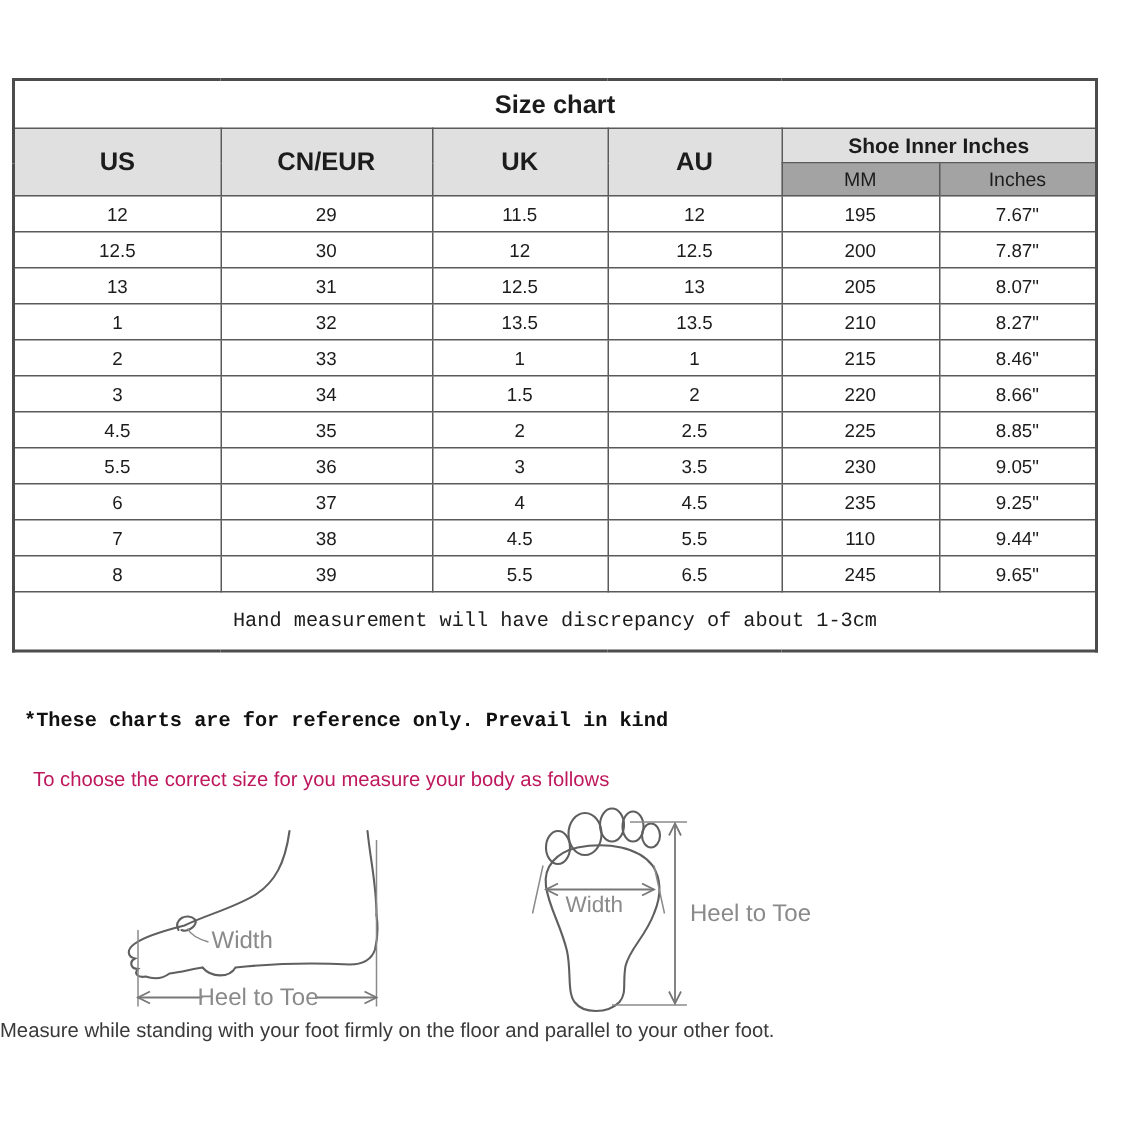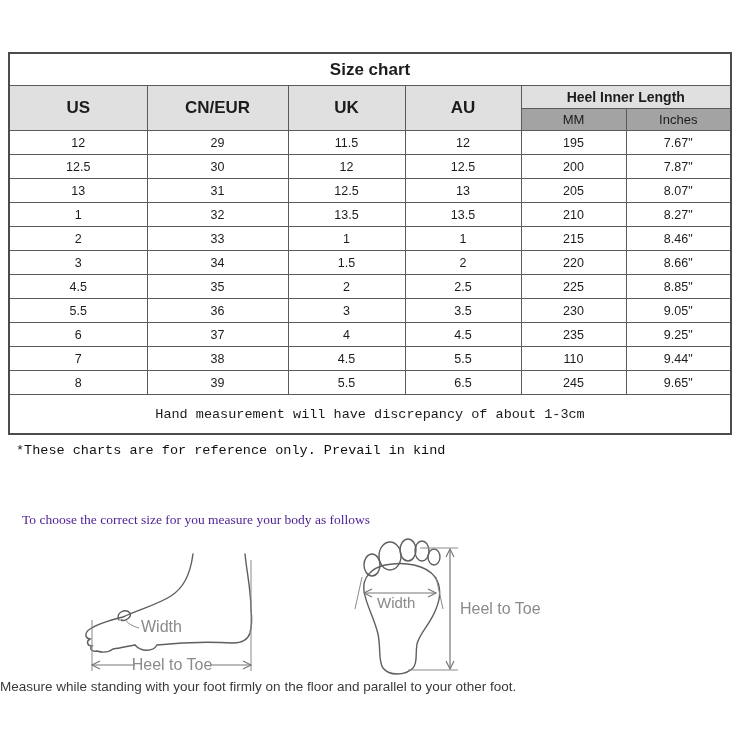--- a/index.html
+++ b/index.html
@@ -9,24 +9,24 @@
         border-collapse:collapse;table-layout:fixed;border:2px solid #4c4c4c;}
   table.size-chart th,table.size-chart td{border:1px solid #5a5a5a;text-align:center;
         vertical-align:middle;padding:0;color:#1c1c1c;}
   tr.title-row th{height:31px;font-size:17px;font-weight:bold;background:#fff;}
   th.col-head{background:#e0e0e0;font-size:17px;font-weight:bold;height:22px;}
   th.group-head{background:#e0e0e0;font-size:14px;font-weight:bold;height:22px;}
   th.sub-head{background:#a3a3a3;font-size:13px;font-weight:normal;height:21px;}
   tbody.data td{height:23px;font-size:12.5px;background:#fff;}
   tfoot td{height:38px;background:#fff;font-family:"Liberation Mono",monospace;
         font-weight:normal;font-size:13.5px;color:#111;}
-  .note{position:absolute;left:16px;top:443px;font-family:"Liberation Mono",monospace;
-        font-weight:normal;font-size:13.5px;color:#101010;}
+  .note{position:absolute;left:16px;top:474px;font-family:"Liberation Mono",monospace;
+        font-weight:bold;font-size:13.5px;color:#101010;}
   .htm-heading{position:absolute;left:22px;top:486px;font-size:18px;color:#565656;}
-  .htm-subtitle{position:absolute;left:22px;top:512px;font-size:13.5px;color:#4c1d95;font-family:Liberation Serif, serif;}
+  .htm-subtitle{position:absolute;left:22px;top:512px;font-size:13.5px;color:#be185d;}
   .caption{position:absolute;left:0;top:679px;width:750px;text-align:left;
         font-size:13.5px;color:#3a3a3a;}
   svg.foot-side{position:absolute;left:75px;top:540px;}
   svg.foot-sole{position:absolute;left:350px;top:533px;}
   svg .outline{fill:none;stroke:#5f5f5f;stroke-width:1.4;stroke-linecap:round;}
   svg .guide{fill:none;stroke:#8a8a8a;stroke-width:1;}
   svg .arrow{fill:none;stroke:#777;stroke-width:1.2;}
   svg text{font-family:"Liberation Sans",sans-serif;fill:#8a8a8a;}
 </style>
 </head>
@@ -45,21 +45,21 @@
     </colgroup>
     <thead>
       <tr class="title-row">
         <th colspan="6">Size chart</th>
       </tr>
       <tr>
         <th class="col-head" rowspan="2">US</th>
         <th class="col-head" rowspan="2">CN/EUR</th>
         <th class="col-head" rowspan="2">UK</th>
         <th class="col-head" rowspan="2">AU</th>
-        <th class="group-head" colspan="2">Heel Inner Length</th>
+        <th class="group-head" colspan="2">Shoe Inner Inches</th>
       </tr>
       <tr>
         <th class="sub-head">MM</th>
         <th class="sub-head">Inches</th>
       </tr>
     </thead>
     <tbody class="data">
       <tr>
         <td>12</td>
           <td>29</td>

